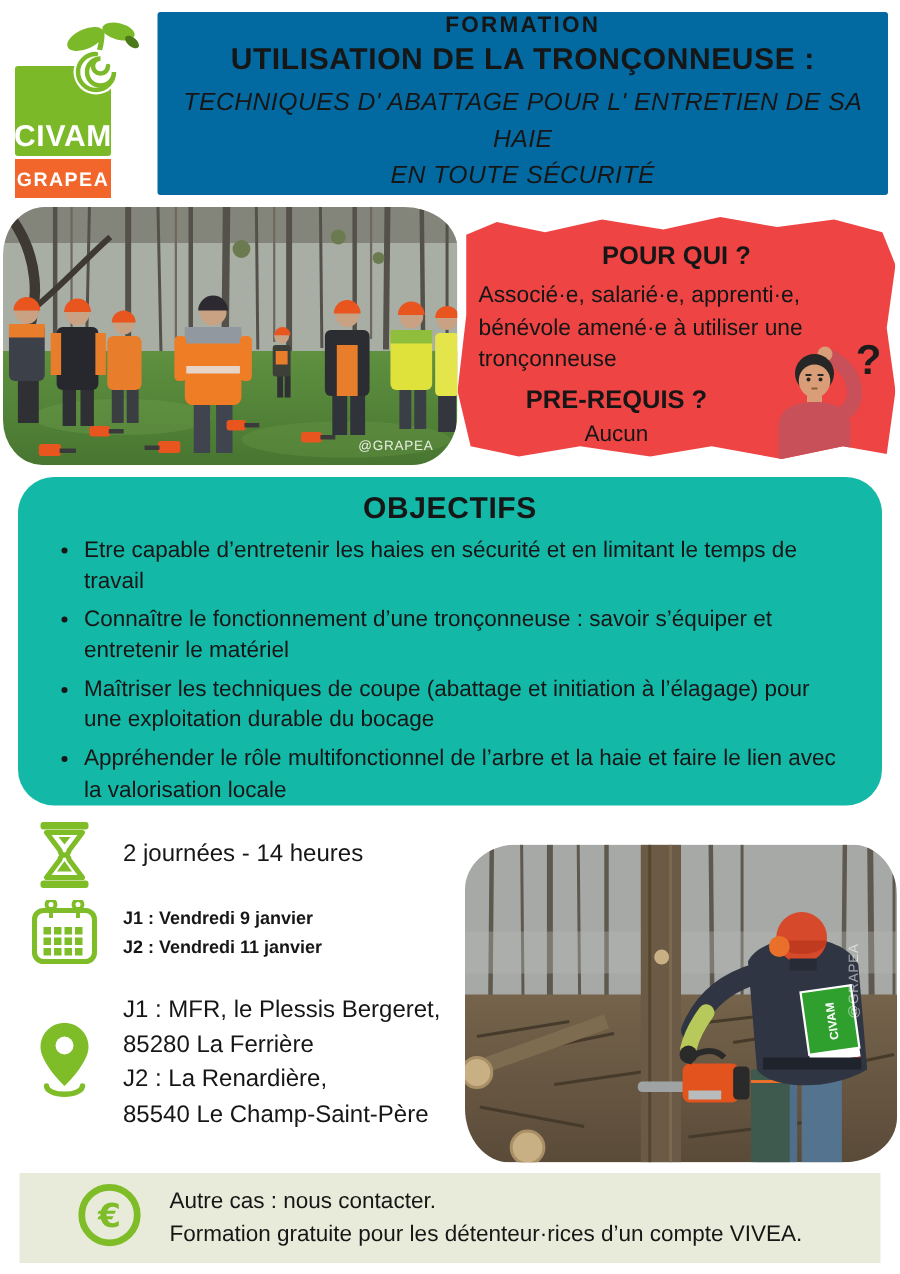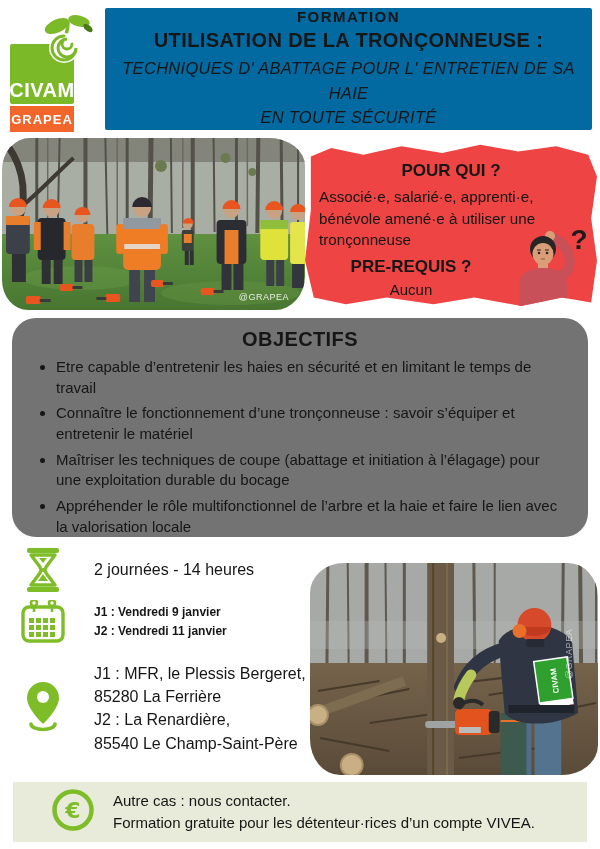--- a/index.html
+++ b/index.html
@@ -32,28 +32,28 @@
     box-sizing:border-box;padding:18px 14px 10px;
   }
   .audience-title{font-size:17px;font-weight:bold;text-align:center;margin-bottom:5px;}
   .audience-desc{font-size:15.2px;line-height:1.42;}
   .prerequis-wrap{width:calc(100% - 80px);text-align:center;}
   .prerequis-title{font-size:17px;font-weight:bold;margin-top:6px;}
   .prerequis-value{font-size:15px;margin-top:4px;}
   .question-man{position:absolute;right:4px;bottom:2px;width:92px;height:86px;}
   
   .objectives{
-    position:absolute;left:12px;top:318px;width:576px;height:219px;background:#737373;
+    position:absolute;left:12px;top:318px;width:576px;height:219px;background:#14b8a6;
     border-radius:24px;box-sizing:border-box;padding:10px 20px 8px;
   }
   .objectives h2{margin:0 0 6px;font-size:20px;text-align:center;letter-spacing:.4px;}
   .objectives ul{margin:0;padding-left:24px;font-size:15px;line-height:1.38;}
   .objectives li{margin-bottom:5px;}
   
-  .detail-row{position:absolute;left:20px;display:flex;align-items:center;gap:28px;}
+  .detail-row{position:absolute;left:20px;display:flex;align-items:center;gap:16px;}
   .row-duration{top:548px;}
   .row-dates{top:600px;}
   .row-location{top:662px;align-items:flex-start;justify-content:flex-end;}
   .detail-icon{flex:0 0 46px;display:flex;justify-content:center;}
   .duration-text{font-size:16px;}
   .date-line{font-size:12px;font-weight:bold;line-height:1.55;}
   .location-text{font-size:16px;line-height:1.45;}
   .row-location .detail-icon{margin-top:18px;}
   .photo2{
     position:absolute;left:310px;top:563px;width:288px;height:212px;overflow:hidden;

